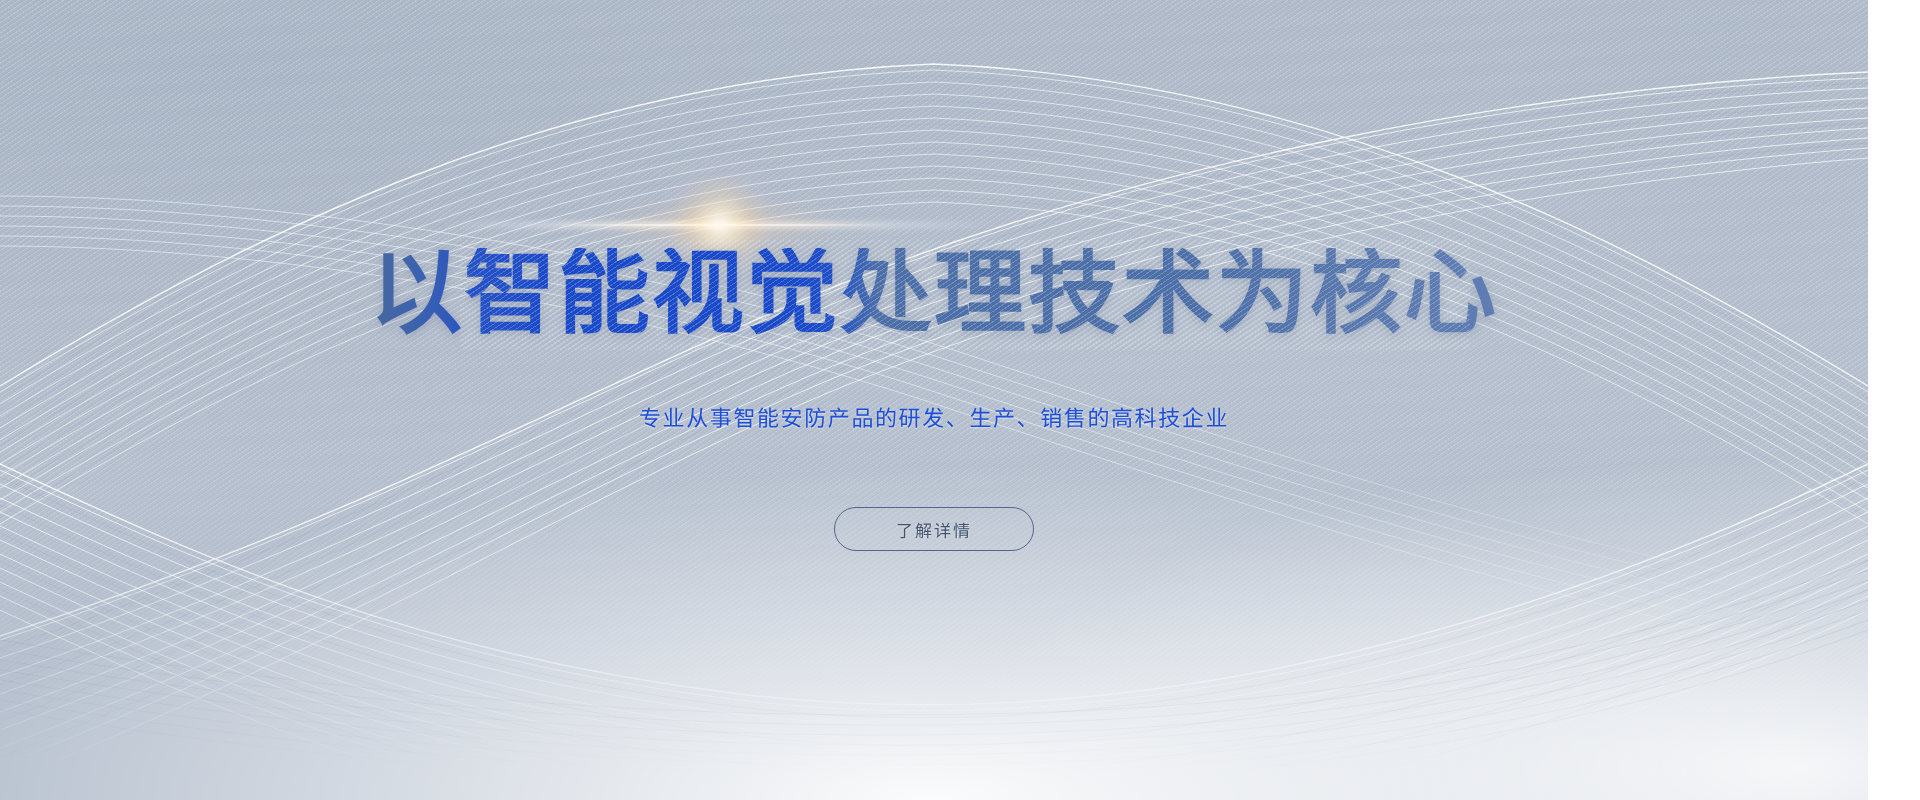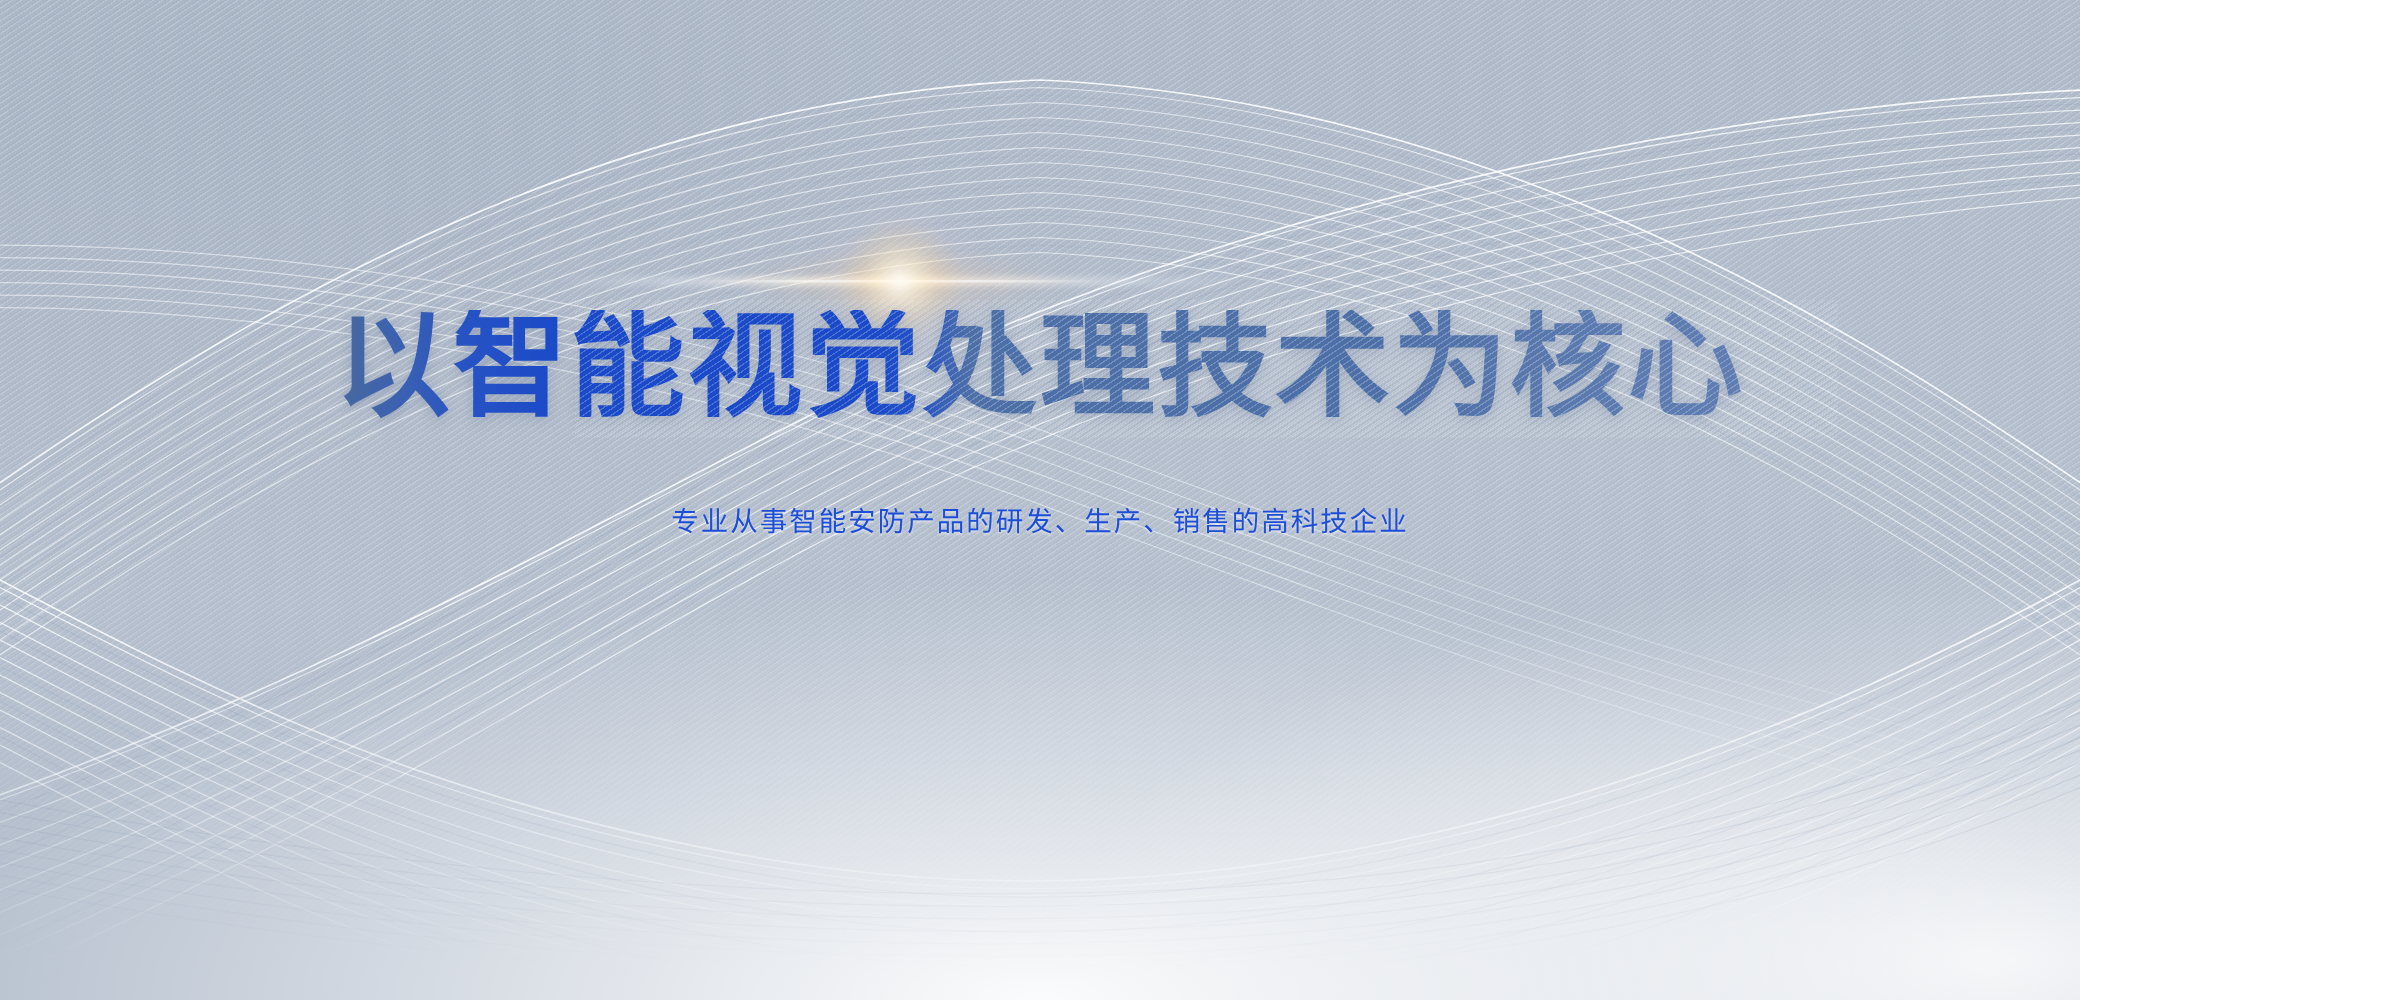--- a/index.html
+++ b/index.html
@@ -1,21 +1,21 @@
 <!DOCTYPE html>
 <html lang="zh-CN"><head>
 <meta charset="utf-8">
 <title>Hero Banner</title>
 <style>
   html,body{margin:0;padding:0;background:#fff;}
   body{font-family:"Liberation Sans","DejaVu Sans",sans-serif;}
 
   .banner{
     position:relative;
-    width:1664px;
+    width:1868px;
     height:800px;
     overflow:hidden;
     background:#b6c0ce;
     isolation:isolate;
   }
 
   
   .bg-base{
     position:absolute; inset:0;
     background:
@@ -337,15 +337,16 @@
   </div>
 
   <div class="content">
 
     <h1 class="headline">以智能视觉处理技术为核心</h1>
 
     <div class="headline-hatch"></div>
 
     <p class="subtitle">专业从事智能安防产品的研发、生产、销售的高科技企业</p>
 
+    <button class="cta">了解详情</button>
   </div>
 
 </div>
 
 </body></html>

